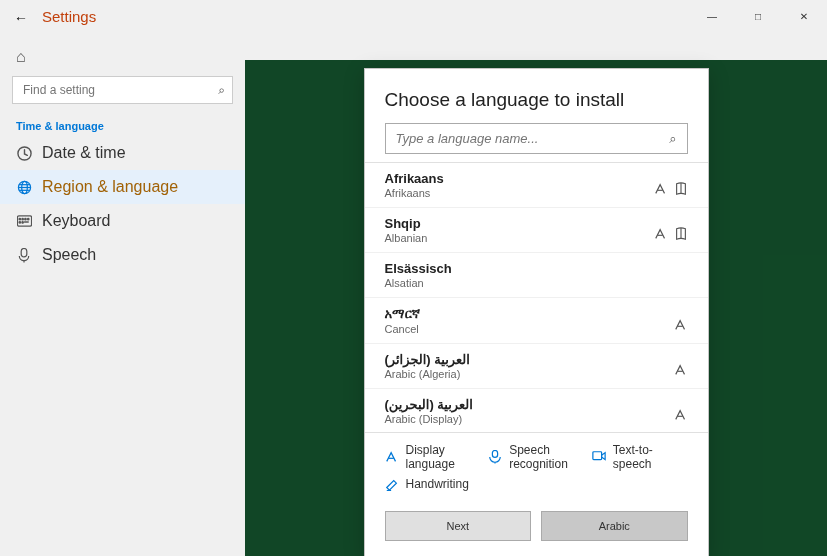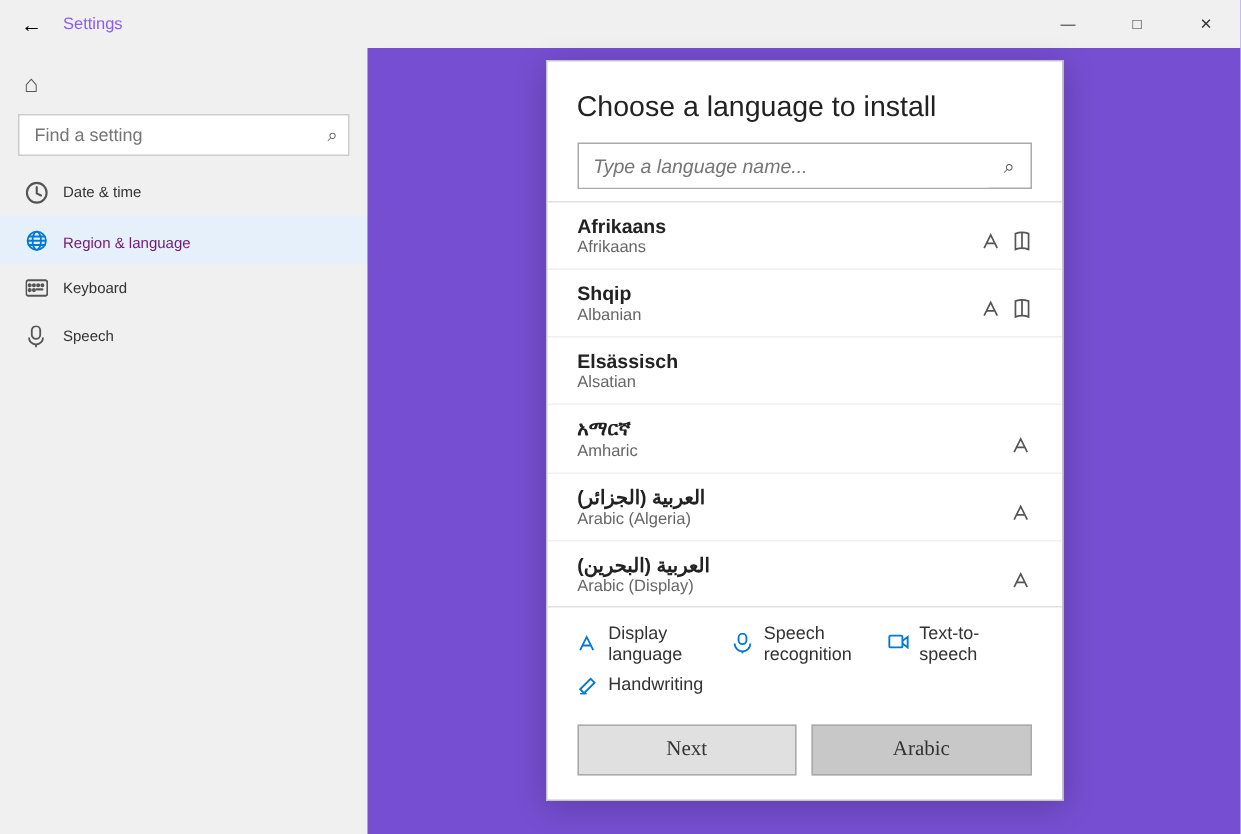--- a/index.html
+++ b/index.html
@@ -22,22 +22,22 @@
       padding: 0 0 0 8px;
       position: relative;
       z-index: 10;
     }
     .titlebar-left {
       display: flex;
       align-items: center;
       gap: 8px;
     }
     .titlebar-title {
-      font-size: 11px;
-      color: #8b5cf6;
+      font-size: 15px;
+      color: #c2410c;
     }
     .titlebar-controls {
       display: flex;
       align-items: center;
     }
     .titlebar-btn {
       width: 46px;
       height: 32px;
       display: flex;
       align-items: center;
@@ -99,47 +99,47 @@
     .sidebar-section-title {
       padding: 8px 16px 4px;
       font-size: 11px;
       font-weight: 700;
       color: #0078d7;
     }
     .sidebar-item {
       display: flex;
       align-items: center;
       padding: 8px 16px;
-      font-size: 10px;
+      font-size: 16px;
       color: #333;
       cursor: pointer;
       gap: 10px;
     }
     .sidebar-item.active {
       background: #e5f0fb;
-      color: #701a75;
-      align-items: flex-end;
+      color: #a16207;
     }
     .sidebar-item-icon {
       width: 16px;
       height: 16px;
       display: flex;
       align-items: center;
       justify-content: center;
       color: #555;
       font-size: 14px;
     }
     .sidebar-item.active .sidebar-item-icon { color: #0078d7; }
 
     
     .main-content {
       flex: 1;
-      background: #8b5cf6;
+      background: #14532d;
       padding: 12px;
       position: relative;
+      margin-top: 28px;
     }
 
     
     .modal-overlay {
       position: absolute;
       top: 0;
       left: 0;
       width: 100%;
       height: 100%;
       background: rgba(0,0,0,0.15);
@@ -247,26 +247,26 @@
 
     
     .modal-buttons {
       padding: 10px 20px 16px;
       display: flex;
       gap: 10px;
     }
     .btn {
       flex: 1;
       padding: 8px 0;
-      font-size: 14px;
+      font-size: 11px;
       border: 1px solid #aaa;
       cursor: pointer;
       background: #e0e0e0;
       color: #333;
-      font-family: Liberation Serif, serif;
+      font-family: Liberation Sans, sans-serif;
     }
     .btn-cancel {
       background: #c8c8c8;
     }
 
     
     .lang-list::-webkit-scrollbar { width: 6px; }
     .lang-list::-webkit-scrollbar-track { background: #f0f0f0; }
     .lang-list::-webkit-scrollbar-thumb { background: #bbb; }
   </style>
@@ -288,20 +288,21 @@
 <div class="app-container">
 
   <div class="sidebar">
     <div class="sidebar-home">
       <span class="sidebar-home-icon">⌂</span>
     </div>
     <div class="sidebar-search">
       <input type="text" placeholder="Find a setting" style="">
       <span class="sidebar-search-icon">⌕</span>
     </div>
+    <div class="sidebar-section-title">Time &amp; language</div>
 
     <div class="sidebar-item">
       <span class="sidebar-item-icon">
         <svg width="15" height="15" viewBox="0 0 16 16" fill="currentColor">
             <circle cx="8" cy="8" r="7" stroke="currentColor" stroke-width="1.5" fill="none"></circle>
             <path d="M8 4v4.5l3 1.5" stroke="currentColor" stroke-width="1.5" stroke-linecap="round" fill="none"></path>
           </svg>
       </span>
       <span>Date &amp; time</span>
     </div>
@@ -408,21 +409,21 @@
             <div class="lang-item-text">
               <div class="lang-name">Elsässisch</div>
               <div class="lang-subname">Alsatian</div>
             </div>
             <div class="lang-icons"></div>
           </div>
 
           <div class="lang-item">
             <div class="lang-item-text">
               <div class="lang-name">አማርኛ</div>
-              <div class="lang-subname">Amharic</div>
+              <div class="lang-subname">Cancel</div>
             </div>
             <div class="lang-icons">
               <span class="lang-icon">
                 <svg width="14" height="14" viewBox="0 0 16 16" fill="none" stroke="#555" stroke-width="1.3">
                     <path d="M2 13 L7 3 L12 13"></path>
                     <line x1="4" y1="9.5" x2="10" y2="9.5"></line>
                   </svg>
               </span>
             </div>
           </div>

